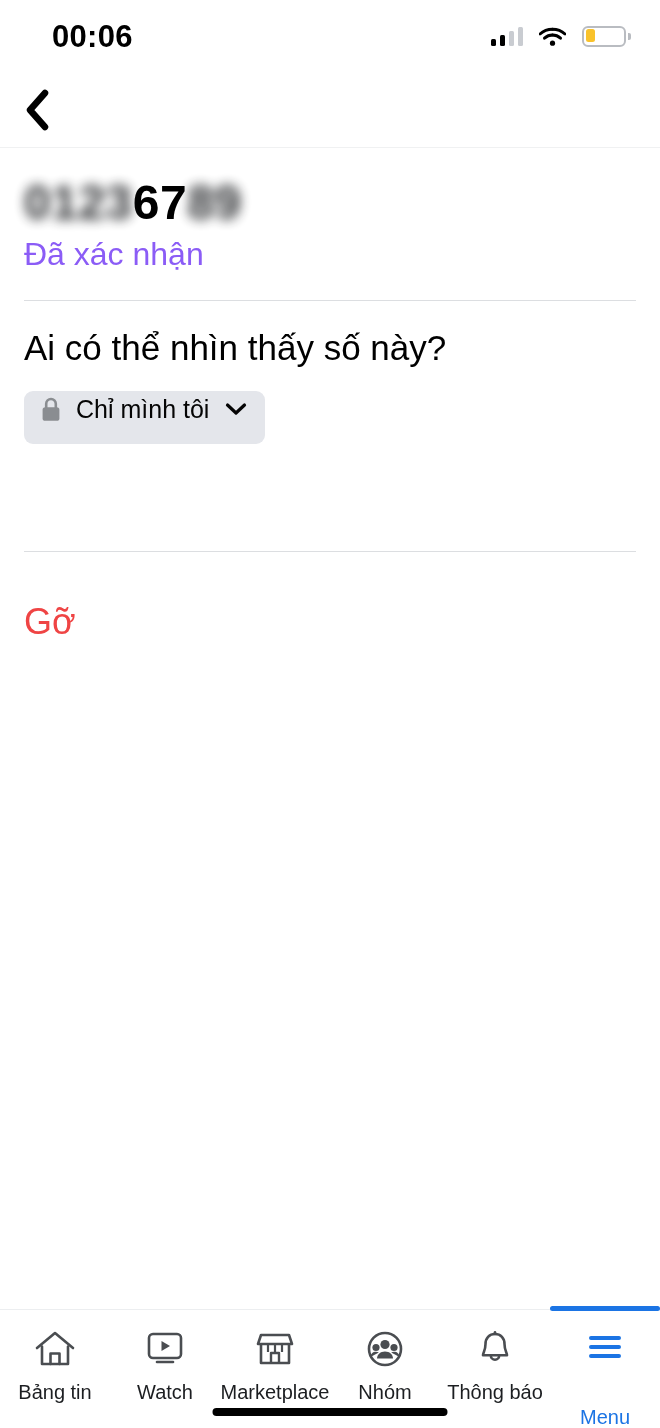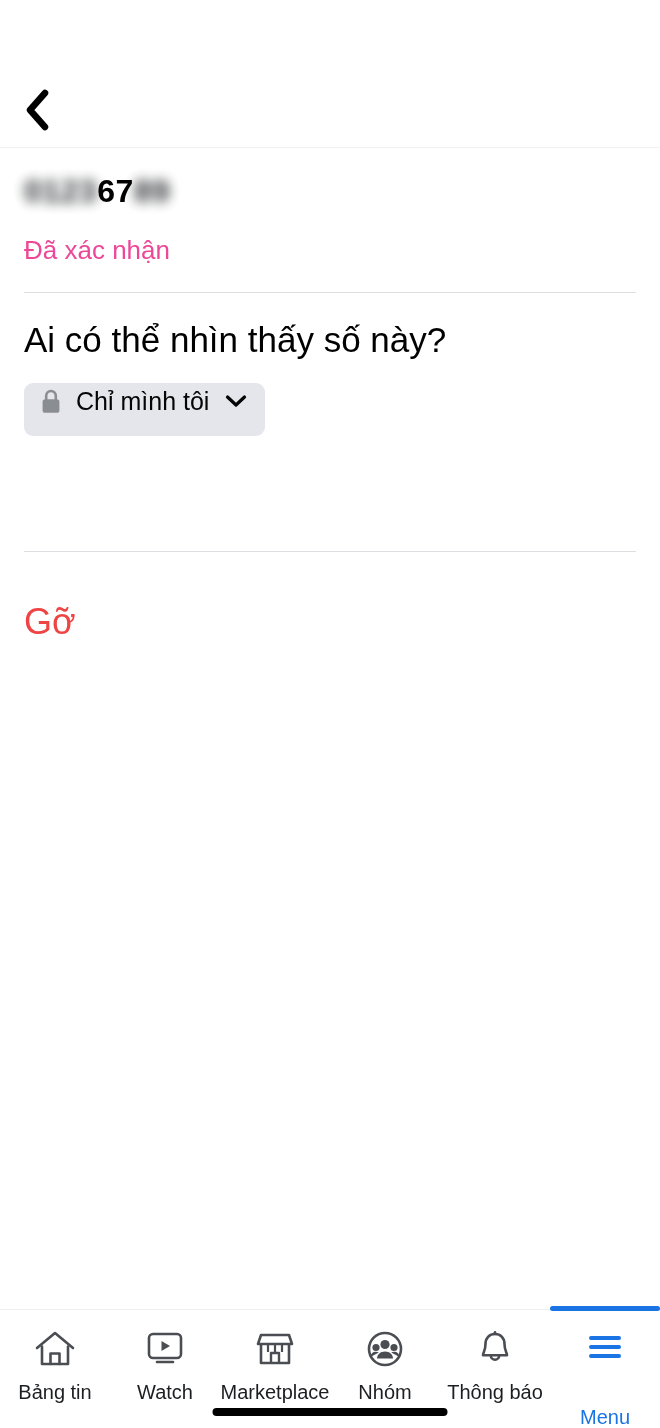--- a/index.html
+++ b/index.html
@@ -72,21 +72,21 @@
   
   .content { position:absolute; top:149px; left:0; width:660px; }
 
   .phone-row {
     padding:22px 24px 0 24px;
     height:78px;
   }
   .phone-number {
     position:relative;
     display:inline-block;
-    font-size:32px; font-weight:700;
+    font-size:48px; font-weight:700;
     color:#000; line-height:1.15;
     letter-spacing:0.5px;
     white-space:nowrap;
   }
   .phone-number .redact-left,
   .phone-number .redact-right {
     display:inline-block;
     vertical-align:middle;
     filter:blur(6px);
     opacity:0.92;
@@ -94,21 +94,21 @@
     font-weight:700;
   }
   .phone-number .clear {
     display:inline-block;
     vertical-align:middle;
     color:#000;
   }
 
   .confirmed {
     padding:6px 24px 0 24px;
-    font-size:26px; color:#ec4899;
+    font-size:32px; color:#8b5cf6;
     line-height:1.35;
   }
 
   .divider {
     margin:24px 24px 0 24px;
     height:1px; background:#dcdee1;
   }
 
   .section-question {
     padding:24px 24px 0 24px;
@@ -190,20 +190,43 @@
     transform:translateX(-50%);
     width:235px; height:8px;
     background:#000; border-radius:5px;
   }
 </style>
 </head>
 <body>
 
 <div id="screen">
 
+  <div class="status-bar">
+    <div class="status-time">00:06</div>
+    <div class="status-right">
+      <div class="signal">
+        <i class="b1"></i>
+          <i class="b2"></i>
+          <i class="b3"></i>
+          <i class="b4"></i>
+      </div>
+      <svg class="wifi" viewBox="0 0 27 20">
+        <path d="M13.5 3.2C8.6 3.2 4.2 5.0 1.0 8.0" fill="none" stroke="#000" stroke-width="3" stroke-linecap="round"></path>
+        <path d="M13.5 3.2c4.9 0 9.3 1.8 12.5 4.8" fill="none" stroke="#000" stroke-width="3" stroke-linecap="round"></path>
+        <path d="M13.5 9.1c-3.1 0-5.9 1.2-8 3.1" fill="none" stroke="#000" stroke-width="3" stroke-linecap="round"></path>
+        <path d="M13.5 9.1c3.1 0 5.9 1.2 8 3.1" fill="none" stroke="#000" stroke-width="3" stroke-linecap="round"></path>
+        <circle cx="13.5" cy="17.2" r="2.6" fill="#000"></circle>
+      </svg>
+      <div class="battery">
+        <div class="shell"></div>
+        <div class="fill"></div>
+        <div class="nub"></div>
+      </div>
+    </div>
+  </div>
 
   <div class="nav-header">
     <div class="back-btn">
       <svg width="28" height="44" viewBox="0 0 28 44">
         <path d="M22 5 L7 22 L22 39" fill="none" stroke="#000" stroke-width="6.5" stroke-linecap="round" stroke-linejoin="round"></path>
       </svg>
     </div>
   </div>
 
   <div class="content">

